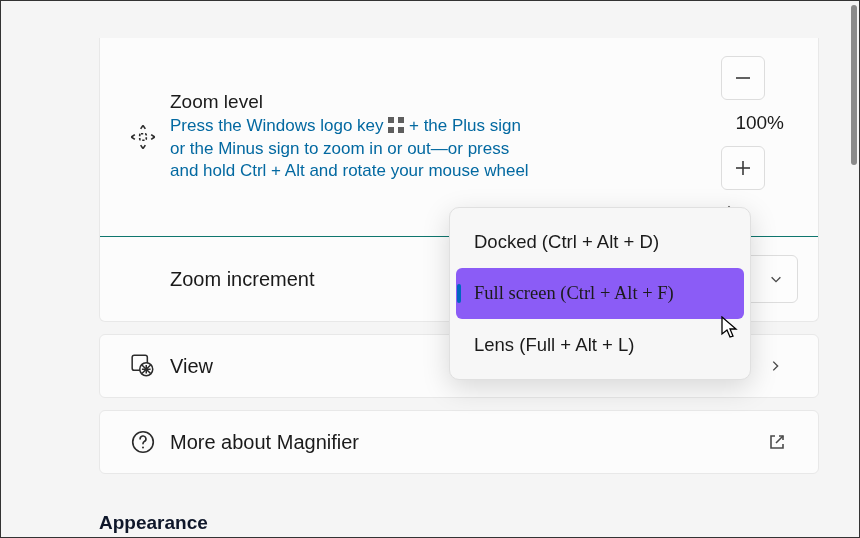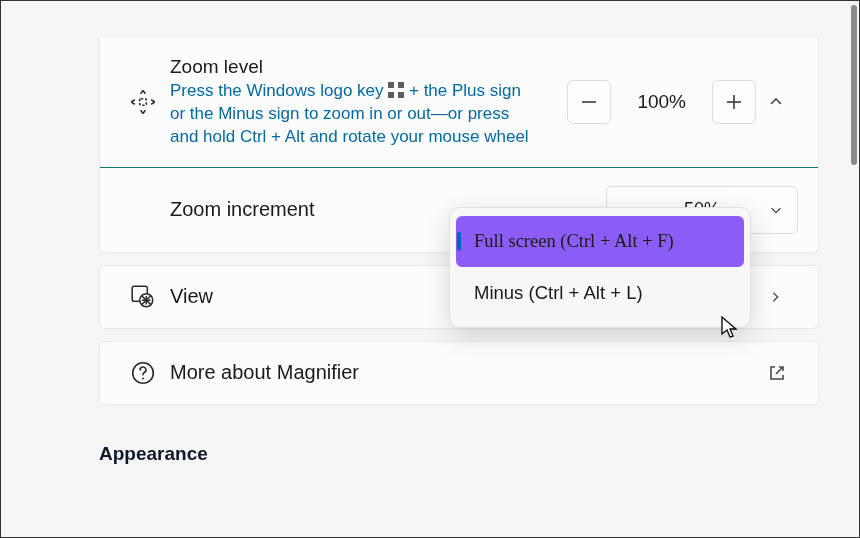--- a/index.html
+++ b/index.html
@@ -50,21 +50,21 @@
       font-size: 19px;
       color: #1b1b1b;
       margin-bottom: 2px;
     }
     .desc {
       font-size: 17px;
       color: #0369a1;
       line-height: 1.35;
       max-width: 360px;
     }
-    .controls { display: flex; align-items: center; gap: 12px; flex-shrink: 0; }
+    .controls { display: flex; align-items: flex-start; gap: 12px; flex-shrink: 0; flex-direction: column; }
     .sqbtn {
       width: 44px; height: 44px;
       border: 1px solid #ddd;
       border-radius: 6px;
       background: #fdfdfd;
       display: flex; align-items: center; justify-content: center;
       font-size: 22px; color: #3a3a3a;
     }
     .zoom-val { font-size: 19px; color: #1b1b1b; padding: 0 14px; }
     .chev { width: 30px; text-align: center; color: #4a4a4a; }
@@ -239,21 +239,22 @@
         </div>
       </div>
     </div>
   </div>
 
   <div class="section-heading">Appearance</div>
 
 </div>
 
 <div class="menu">
+  <div class="menu-item">Docked (Ctrl + Alt + D)</div>
   <div class="menu-item sel-item">Full screen (Ctrl + Alt + F)</div>
-  <div class="menu-item">Minus (Ctrl + Alt + L)</div>
+  <div class="menu-item">Lens (Full + Alt + L)</div>
 </div>
 
 <svg class="cursor-svg" width="20" height="26" viewBox="0 0 20 26">
   <path d="M1 1 L1 18 L6 14 L9 21 L12 20 L9 13 L15 13 Z" fill="#fff" stroke="#000" stroke-width="1.3"></path>
 </svg>
 
 <div class="scrollbar-track"></div>
 
 </body></html>

